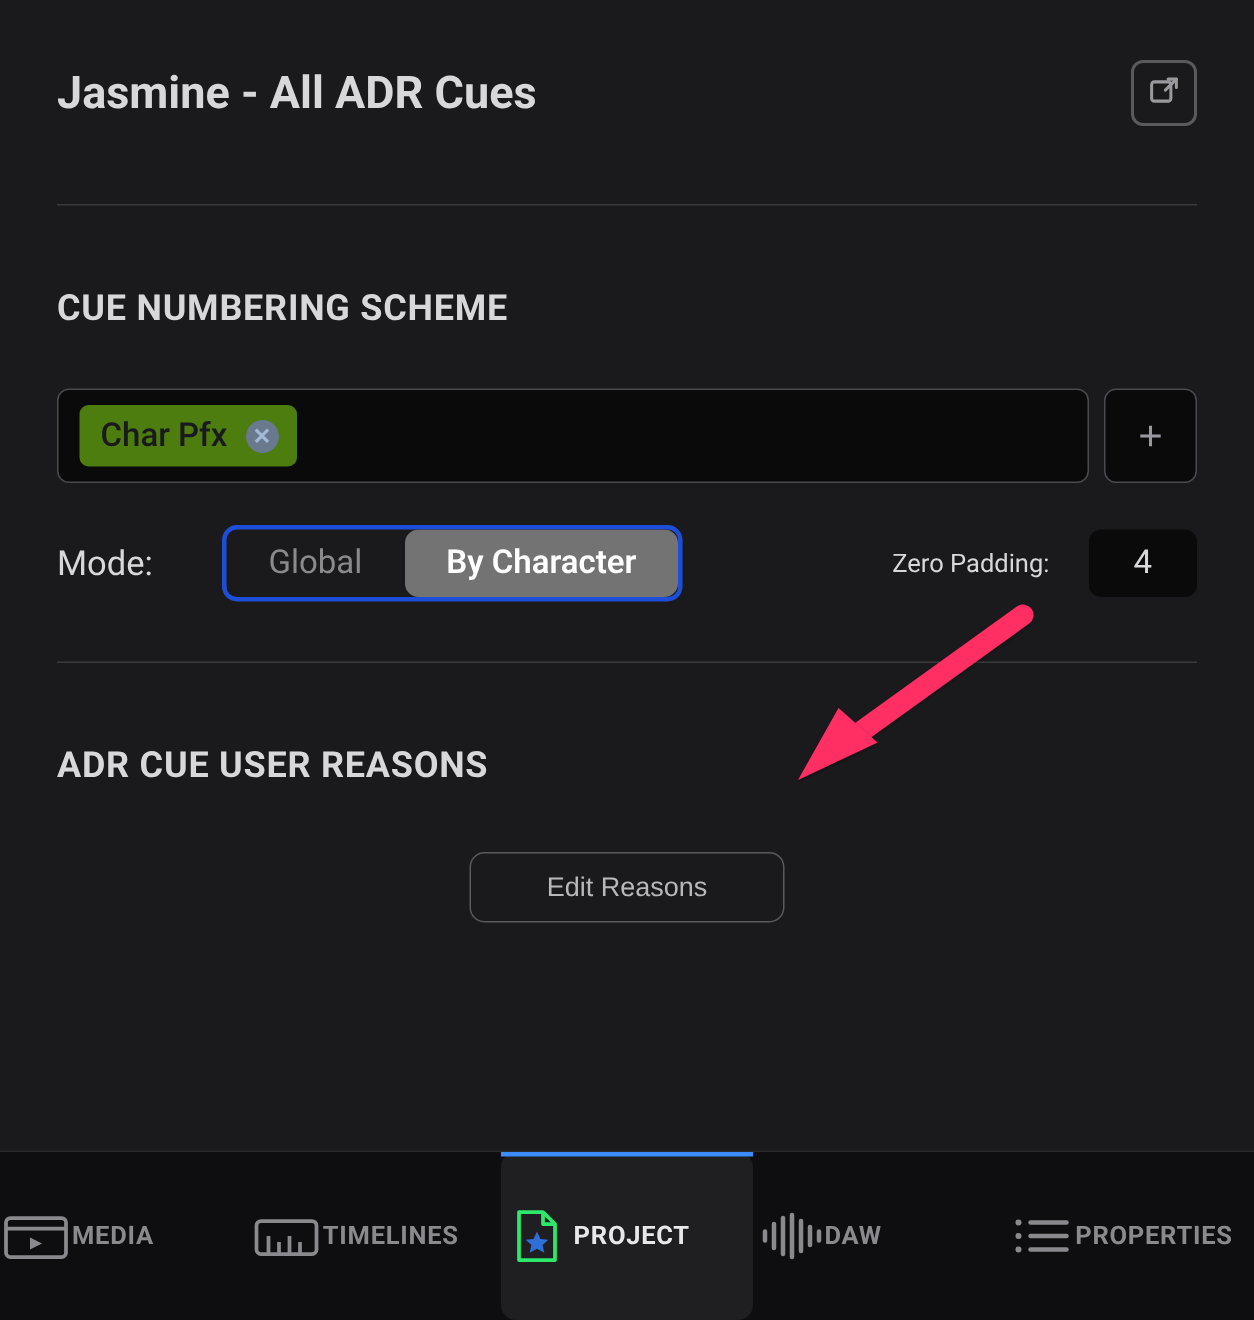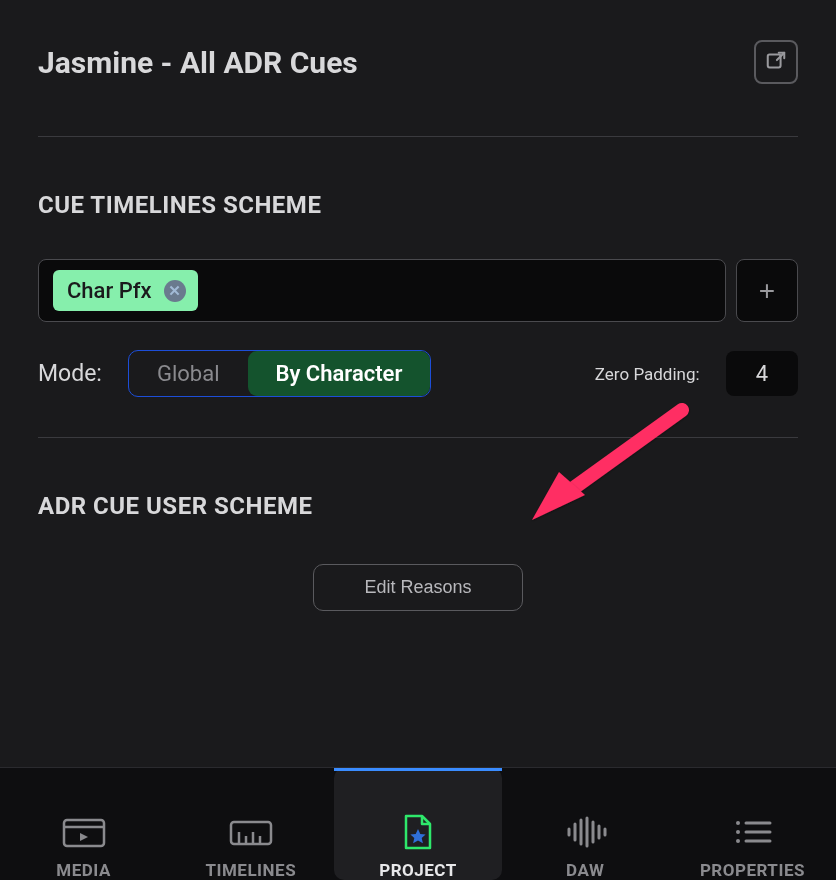--- a/index.html
+++ b/index.html
@@ -62,21 +62,21 @@
   border: 1px solid #4a4a4e;
   border-radius: 8px;
   background: #0a0a0b;
   padding: 10px 14px;
   display: flex;
   align-items: center;
   min-height: 62px;
 }
 
 .chip {
-  background: #86efac;
+  background: #4d7c0f;
   color: #1a1a1c;
   border-radius: 6px;
   padding: 8px 12px 8px 14px;
   display: inline-flex;
   align-items: center;
   gap: 12px;
   font-size: 22px;
   font-weight: 500;
 }
 
@@ -114,35 +114,36 @@
   gap: 26px;
 }
 
 .mode-label {
   font-size: 23px;
   color: #d8d8da;
 }
 
 .segmented {
   display: flex;
-  border: 1px solid #1d4ed8;
+  border: 3px solid #1d4ed8;
   border-radius: 10px;
   overflow: hidden;
+  margin-left: 20px;
 }
 
 .segment {
   padding: 10px 28px;
   font-size: 22px;
   cursor: pointer;
   background: transparent;
   color: #8a8a8e;
 }
 
 .segment.active {
-  background: #14532d;
+  background: #737373;
   color: #ffffff;
   font-weight: 600;
   border-radius: 9px;
 }
 
 .spacer { flex: 1; }
 
 .padding-label {
   font-size: 17px;
   color: #d8d8da;
@@ -194,24 +195,23 @@
   right: 0;
   height: 113px;
   background: #0e0e10;
   display: flex;
   border-top: 1px solid #2a2a2e;
 }
 
 .tab {
   flex: 1;
   display: flex;
-  flex-direction: column;
-  align-items: center;
-  justify-content: flex-end;
-  gap: 10px;
+  flex-direction: row;
+  align-items: center;
+  justify-content: flex-start;
   cursor: pointer;
   color: #8a8a8e;
   position: relative;
 }
 
 .tab.active {
   background: #1f1f22;
   color: #e8e8ea;
   border-radius: 10px;
 }
@@ -260,21 +260,21 @@
       <span>
         <svg width="22" height="22" viewBox="0 0 24 24" fill="none" stroke="#9a9a9e" stroke-width="2.2" stroke-linecap="round" stroke-linejoin="round">
           <rect x="3" y="5" width="14" height="14" rx="2"></rect>
           <path d="M13 11 L21 3"></path>
           <path d="M15 3 L21 3 L21 9"></path>
         </svg>
       </span>
     </button>
   </div>
 
-  <div class="section-heading">CUE TIMELINES SCHEME</div>
+  <div class="section-heading">CUE NUMBERING SCHEME</div>
 
   <div class="scheme-row">
     <div class="chip-container">
       <div class="chip">
         <span>Char Pfx</span>
         <span class="chip-remove">✕</span>
       </div>
     </div>
     <button class="add-button">
       <span>+</span>
@@ -287,21 +287,21 @@
       <div class="segment">Global</div>
       <div class="segment active">By Character</div>
     </div>
     <div class="spacer"></div>
     <div class="padding-label">Zero Padding:</div>
     <div class="padding-value">4</div>
   </div>
 
   <hr class="divider">
 
-  <div class="section-heading-2">ADR CUE USER SCHEME</div>
+  <div class="section-heading-2">ADR CUE USER REASONS</div>
 
   <div class="edit-reasons-row">
     <button class="edit-reasons-button">Edit Reasons</button>
   </div>
 
 </div>
 
 <div class="arrow-overlay">
   <svg width="170" height="140" viewBox="0 0 170 140">
     <defs>

